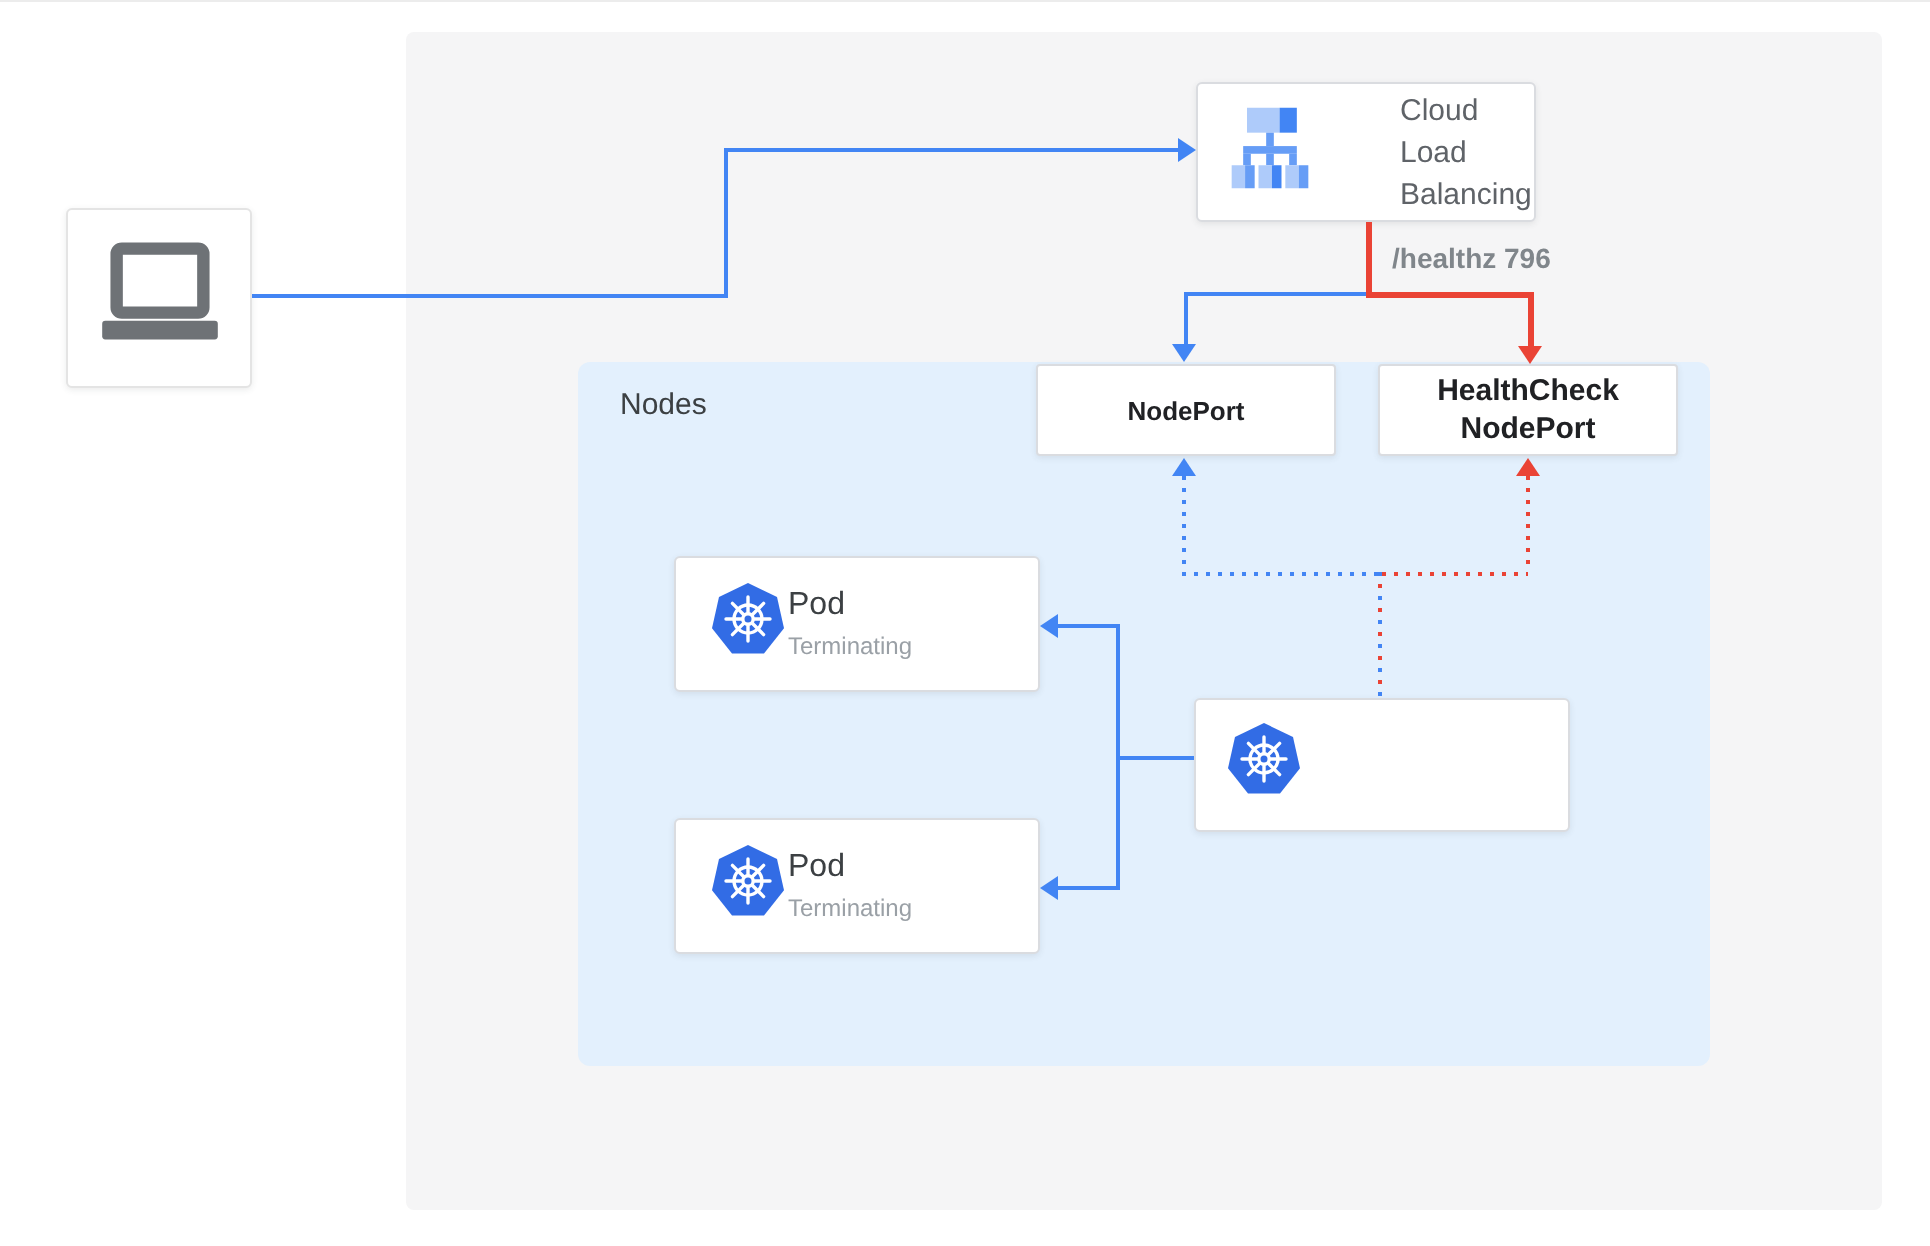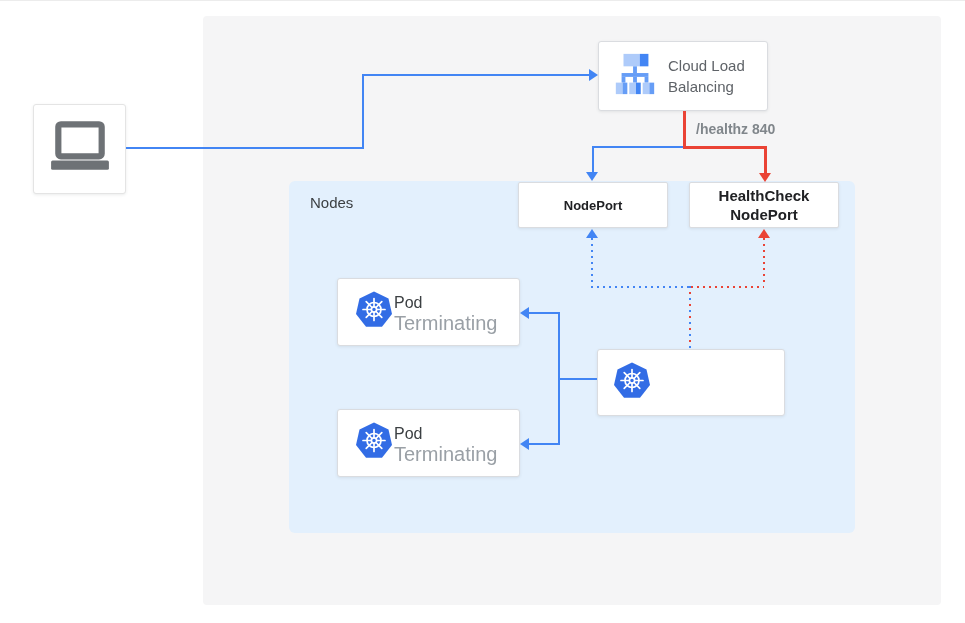--- a/index.html
+++ b/index.html
@@ -30,37 +30,37 @@
     background:var(--nodes-bg);border-radius:6px;padding-left:28px;
   }
   .nodes-label{
     position:absolute;left:21px;top:13px;font-size:15px;color:var(--text-dark);
   }
   .card{
     position:absolute;background:#fff;border:1px solid var(--box-border);
     border-radius:3px;box-shadow:0 1px 3px rgba(60,64,67,.10);
   }
   .laptop-box{left:33px;top:103px;width:93px;height:90px;display:flex;align-items:center;justify-content:center;border-color:#e4e4e4;}
-  .clb-box{left:598px;top:40px;width:170px;height:70px;display:flex;align-items:center;}
+  .clb-box{left:598px;top:40px;width:170px;height:70px;display:flex;align-items:center;gap:32px;}
   .clb-box .lbl{margin-left:10px;width:96px;font-size:15px;line-height:21px;color:#5f6368;}
   .clb-icon{margin-left:13px;flex:0 0 auto;}
   .port-box{display:flex;align-items:center;justify-content:center;text-align:center;
     font-weight:bold;font-size:13px;color:var(--text-black);border-radius:2px;}
   .nodeport-box{left:518px;top:181px;width:150px;height:46px;}
   .hc-box{left:689px;top:181px;width:150px;height:46px;font-size:15px;line-height:19px;}
   .hc-box .lbl{width:110px;}
   .entity{display:flex;align-items:center;}
   .pod-box-1{left:337px;top:277px;width:183px;height:68px;}
   .pod-box-2{left:337px;top:408px;width:183px;height:68px;}
   .kp-box{left:597px;top:348px;width:188px;height:67px;}
   .entity .k8s-icon{margin-left:16px;flex:0 0 auto;}
   .kp-box .k8s-icon{margin-left:14px;}
   .entity .txt{margin-left:0;}
   .entity .title{font-size:16px;line-height:21px;color:var(--text-dark);}
-  .entity .sub{font-size:20px;line-height:20px;color:var(--text-light);}
+  .entity .sub{font-size:12px;line-height:20px;color:var(--text-light);}
   .edge-label{
     position:absolute;left:696px;top:120px;font-size:14px;font-weight:bold;color:var(--text-gray);
   }
   
   .seg{position:absolute;}
   .seg.blue{background:var(--blue);}
   .seg.red{background:var(--red);}
   .dot-h-blue{background:repeating-linear-gradient(to right,var(--blue) 0 2px,transparent 2px 6px);}
   .dot-v-blue{background:repeating-linear-gradient(to bottom,var(--blue) 0 2px,transparent 2px 6px);}
   .dot-h-red{background:repeating-linear-gradient(to right,var(--red) 0 2px,transparent 2px 6px);}
@@ -108,21 +108,21 @@
         <rect x="11" y="33" width="5" height="12" fill="#669df6"></rect>
         <rect x="18" y="33" width="7" height="12" fill="#aecbfa"></rect>
         <rect x="25" y="33" width="5" height="12" fill="#4285f4"></rect>
         <rect x="32" y="33" width="7" height="12" fill="#aecbfa"></rect>
         <rect x="39" y="33" width="5" height="12" fill="#669df6"></rect>
       </svg>
     </span>
     <div class="lbl">Cloud Load Balancing</div>
   </div>
 
-  <div class="edge-label">/healthz 840</div>
+  <div class="edge-label">/healthz 796</div>
 
   <div class="card port-box nodeport-box">
     <span>NodePort</span>
   </div>
 
   <div class="card port-box hc-box">
     <span class="lbl">HealthCheck NodePort</span>
   </div>
 
   <div class="card entity pod-box-1">

